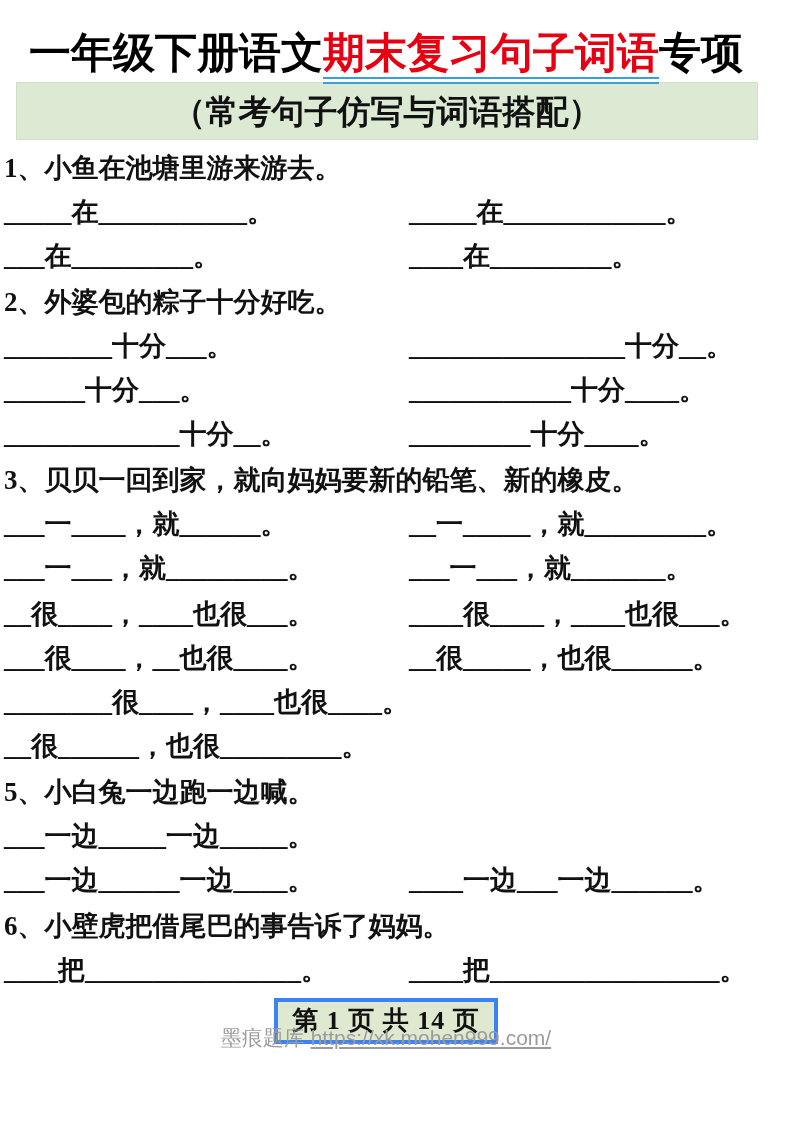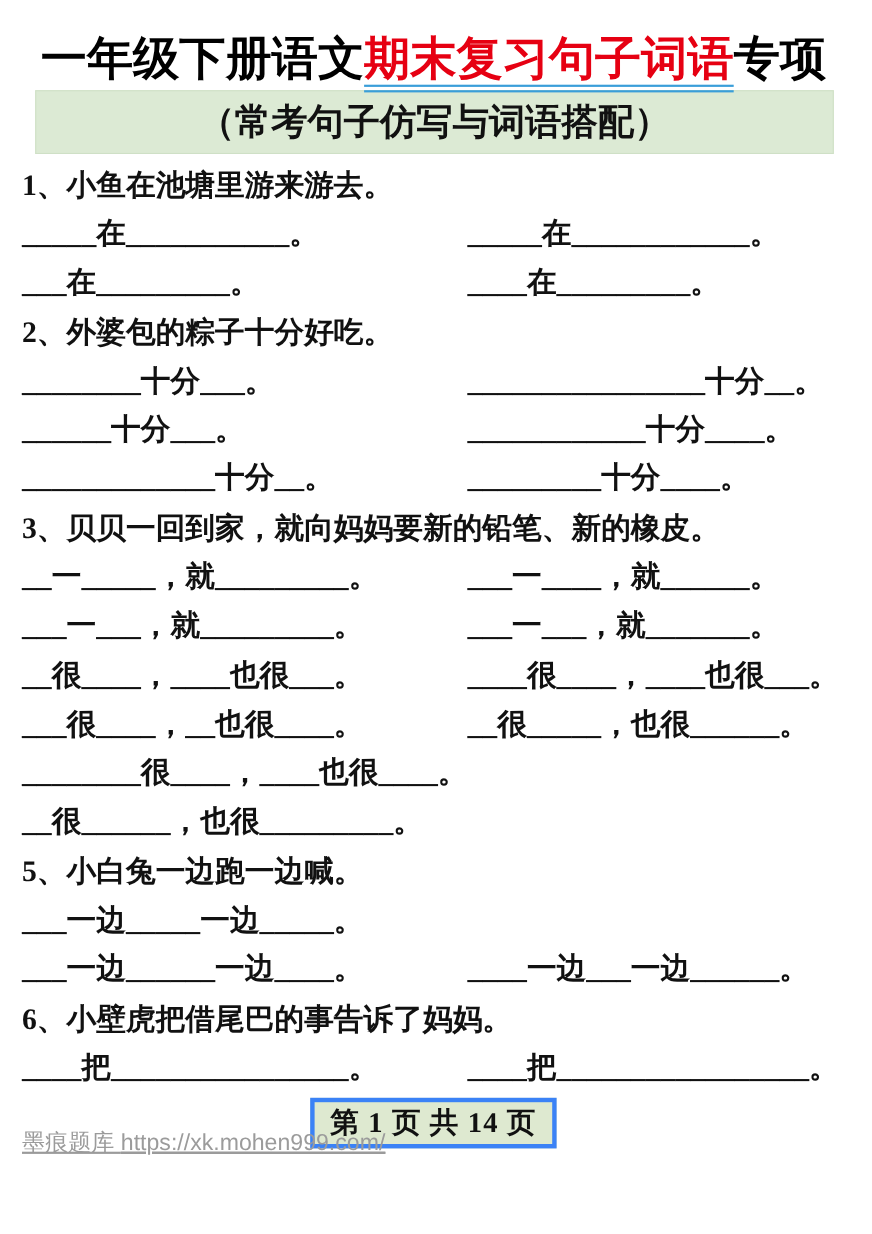--- a/index.html
+++ b/index.html
@@ -1,21 +1,21 @@
 <!DOCTYPE html>
 <html><head>
 <meta charset="utf-8">
 <style>
   html,body{margin:0;padding:0;background:#ffffff;}
   .page{
     position:relative;
     width:793px;height:1122px;
     background:#ffffff;
     box-sizing:border-box;
-    padding:24px 25px 0 20px;
+    padding:24px 25px 0 4px;
     font-family:"Liberation Serif","DejaVu Serif",serif;
     color:#111111;
     overflow:hidden;
   }
   .title{
     text-align:center;
     font-family:"Liberation Sans","DejaVu Sans",sans-serif;
     font-weight:bold;
     font-size:42px;
     line-height:58px;
@@ -52,27 +52,26 @@
     background:#dee9d0;
     padding:0 14px;
     font-size:26px;font-weight:bold;
     line-height:38px;
     letter-spacing:1px;
     color:#111111;
   }
   .watermark{
     position:absolute;z-index:2;
     top:26px;left:0;width:100%;
-    text-align:left;
+    text-align:center;
     font-family:"Liberation Sans","DejaVu Sans",sans-serif;
     font-size:21px;
     color:#9b9b9b;
     font-weight:normal;
     white-space:nowrap;
-    text-decoration:underline;
   }
   .wm-url{text-decoration:underline;}
 </style>
 </head>
 <body>
 
 <div class="page">
 
   <div class="title"><span>一年级下册语文</span><span class="title-red">期末复习句子词语</span><span>专项</span></div>
 
@@ -104,22 +103,22 @@
       </div>
       <div class="row cols">
         <span class="cell">_____________十分__。</span>
         <span class="cell">_________十分____。</span>
       </div>
     </div>
 
     <div class="ex">
       <div class="heading">3、贝贝一回到家，就向妈妈要新的铅笔、新的橡皮。</div>
       <div class="row cols">
+        <span class="cell">___一____，就______。</span>
         <span class="cell">__一_____，就_________。</span>
-        <span class="cell">___一____，就______。</span>
       </div>
       <div class="row cols">
         <span class="cell">___一___，就_________。</span>
         <span class="cell">___一___，就_______。</span>
       </div>
     </div>
 
     <div class="ex">
       <div class="row cols">
         <span class="cell">__很____，____也很___。</span>

